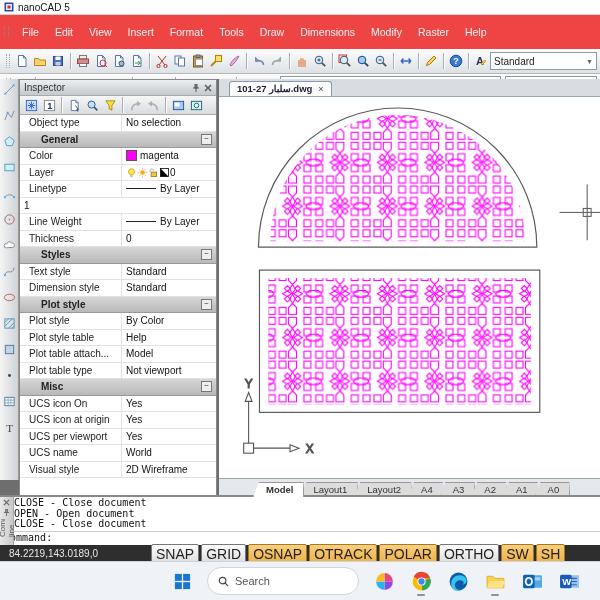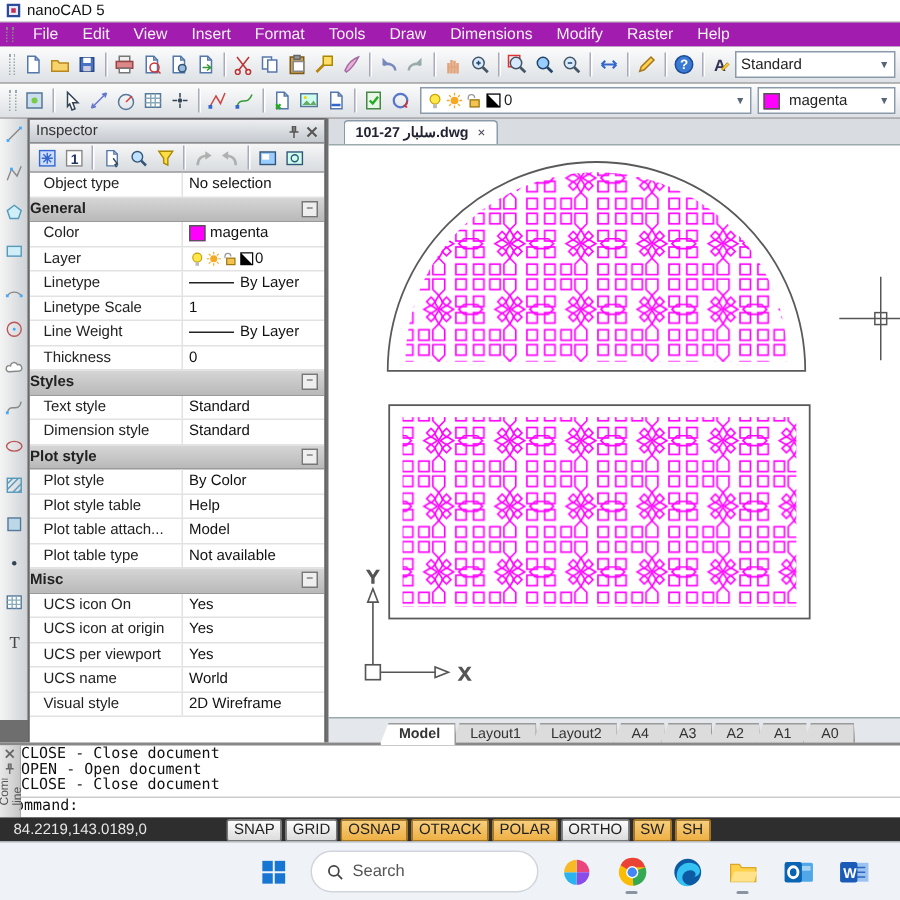--- a/index.html
+++ b/index.html
@@ -2,21 +2,21 @@
 <html><head>
 <meta charset="utf-8">
 <style>
   html,body{margin:0;padding:0;}
   body{width:600px;height:600px;overflow:hidden;position:relative;
        font-family:"Liberation Sans",sans-serif;background:#6e6e6e;
        -webkit-font-smoothing:antialiased;}
   .titlebar{height:14px;background:#fff;display:flex;align-items:center;gap:4px;
             padding:0 4px;border-bottom:1px solid #d0d0d0;}
   .titlebar .ttext{font-size:10px;color:#111;}
-  .menubar{height:16px;background:#a21caf;display:flex;align-items:center;gap:2px;padding:0 4px;}
+  .menubar{height:34px;background:#ef4444;display:flex;align-items:center;gap:2px;padding:0 4px;}
   .menubar .grip{width:3px;height:10px;border-left:1px dotted #888;border-right:1px dotted #888;margin-right:4px;}
   .mitem{color:#f2f2f2;font-size:10.5px;padding:1px 7px;cursor:default;}
   .tbrow{background:linear-gradient(#fcfcfc,#dde1e5);border-bottom:1px solid #b8b8b8;
          display:flex;align-items:center;padding:0 3px;}
   .tb1{height:24px;}
   .tb2{height:22px;}
   .tbrow .grip{width:3px;height:14px;border-left:1px dotted #9aa;border-right:1px dotted #9aa;margin:0 3px;}
   .tbtn{width:18px;height:18px;border:1px solid transparent;background:transparent;padding:1px;
         display:inline-flex;align-items:center;justify-content:center;border-radius:2px;}
   .tsep{width:1px;height:16px;background:#aab;box-shadow:1px 0 0 #fff;margin:0 3px;}
@@ -38,21 +38,21 @@
   .ins-head{height:15px;background:linear-gradient(#eceef0,#c4c9ce);display:flex;align-items:center;
             padding:0 4px;font-size:10px;color:#333;border-bottom:1px solid #aaa;}
   .ins-head .hbtns{margin-left:auto;display:flex;gap:4px;align-items:center;}
   .ins-tb{height:18px;background:linear-gradient(#f6f6f6,#d8dce0);display:flex;align-items:center;
           padding:0 2px;border-bottom:1px solid #aaa;}
   .ins-table{flex:1;background:#fff;overflow:hidden;font-size:10px;}
   .irow{display:flex;align-items:center;height:16.5px;border-bottom:1px solid #e2e2e2;box-sizing:border-box;}
   .irow.prop .plabel{width:92px;padding-left:9px;color:#222;white-space:nowrap;overflow:hidden;border-right:1px solid #e2e2e2;align-self:stretch;display:flex;align-items:center;}
   .irow.prop .pvalue{flex:1;padding-left:4px;color:#111;display:flex;align-items:center;white-space:nowrap;overflow:hidden;}
   .irow.sect{background:linear-gradient(#d6d6d6,#b9b9b9);border-bottom:1px solid #999;}
-  .irow.sect .slabel{font-weight:bold;color:#222;padding-left:0;}
+  .irow.sect .slabel{font-weight:bold;color:#222;padding-left:21px;}
   .irow.sect .collapse{margin-left:auto;margin-right:4px;width:9px;height:9px;border:1px solid #777;
         background:#eee;font-size:8px;line-height:7px;text-align:center;color:#333;}
   .lineglyph{display:inline-block;width:30px;height:1px;background:#222;margin-right:4px;}
   
   .drawcol{flex:1;display:flex;flex-direction:column;margin-left:2px;min-width:0;}
   .doctabs{height:17px;background:#d9dde1;display:flex;align-items:flex-end;padding-left:10px;border-bottom:1px solid #9aa;}
   .doctab{background:#fdfdfd;border:1px solid #8a9aaa;border-bottom:none;border-radius:3px 3px 0 0;
           font-size:9.5px;font-weight:bold;color:#223;padding:1px 7px 2px;display:flex;gap:6px;align-items:center;}
   .doctab .x{font-weight:normal;color:#445;font-size:9px;}
   .canvas{flex:1;background:#fff;position:relative;overflow:hidden;}
@@ -74,21 +74,21 @@
   .cmdstrip .vlabel{writing-mode:vertical-rl;transform:rotate(180deg);font-family:"Liberation Sans",sans-serif;
             font-size:8px;color:#555;overflow:hidden;height:18px;}
   .cmdhist{margin-left:14px;height:33px;overflow:hidden;padding-top:1px;}
   .cmdhist div{line-height:10.5px;white-space:pre;}
   .cmdprompt{margin-left:4px;border-top:1px solid #ccc;line-height:12px;}
   
   .statusbar{position:absolute;left:0;right:0;bottom:38px;height:17px;background:#2e2e2e;
              display:flex;align-items:center;font-size:10px;color:#e8e8e8;}
   .coords{padding-left:9px;width:142px;font-size:10px;letter-spacing:0;}
   .stoggles{display:flex;gap:2px;align-items:center;}
-  .stgl{font-size:10px;color:#222;border:1px solid #777;border-radius:2px;padding:1px 4px;
+  .stgl{font-size:14px;color:#222;border:1px solid #777;border-radius:2px;padding:1px 4px;
         background:linear-gradient(#fdfdfd,#dcdcdc);}
   .stgl.on{background:linear-gradient(#f8cf7e,#eeb045);border-color:#a87820;}
   
   .taskbar{position:absolute;left:0;right:0;bottom:0;height:38px;background:#eff3f8;border-top:1px solid #cdd3da;
            display:flex;align-items:center;}
   .tbgroup{display:flex;align-items:center;gap:13px;margin-left:170px;}
   .searchpill{width:140px;height:26px;background:#fff;border:1px solid #d0d5dc;border-radius:14px;
               display:flex;align-items:center;gap:6px;padding-left:10px;font-size:11px;color:#555;}
   .tkicon{position:relative;width:24px;height:30px;display:flex;align-items:center;justify-content:center;}
   .tkicon .dot{position:absolute;bottom:0;left:50%;transform:translateX(-50%);width:8px;height:2.5px;
@@ -583,21 +583,20 @@
             </svg><svg viewBox="0 0 14 14" width="11" height="11">
               <rect x="2" y="2" width="10" height="10" fill="#fff" stroke="#000"></rect>
               <path d="M2 2l10 10H2z" fill="#000"></path>
             </svg>0</span>
         </div>
         <div class="irow prop">
           <span class="plabel">Linetype</span>
           <span class="pvalue"><span class="lineglyph"></span>By Layer</span>
         </div>
         <div class="irow prop">
-          <span class="plabel">Linetype Scale</span>
           <span class="pvalue">1</span>
         </div>
         <div class="irow prop">
           <span class="plabel">Line Weight</span>
           <span class="pvalue"><span class="lineglyph"></span>By Layer</span>
         </div>
         <div class="irow prop">
           <span class="plabel">Thickness</span>
           <span class="pvalue">0</span>
         </div>
@@ -624,21 +623,21 @@
         <div class="irow prop">
           <span class="plabel">Plot style table</span>
           <span class="pvalue">Help</span>
         </div>
         <div class="irow prop">
           <span class="plabel">Plot table attach...</span>
           <span class="pvalue">Model</span>
         </div>
         <div class="irow prop">
           <span class="plabel">Plot table type</span>
-          <span class="pvalue">Not available</span>
+          <span class="pvalue">Not viewport</span>
         </div>
         <div class="irow sect">
           <span class="slabel">Misc</span>
           <span class="collapse">−</span>
         </div>
         <div class="irow prop">
           <span class="plabel">UCS icon On</span>
           <span class="pvalue">Yes</span>
         </div>
         <div class="irow prop">

